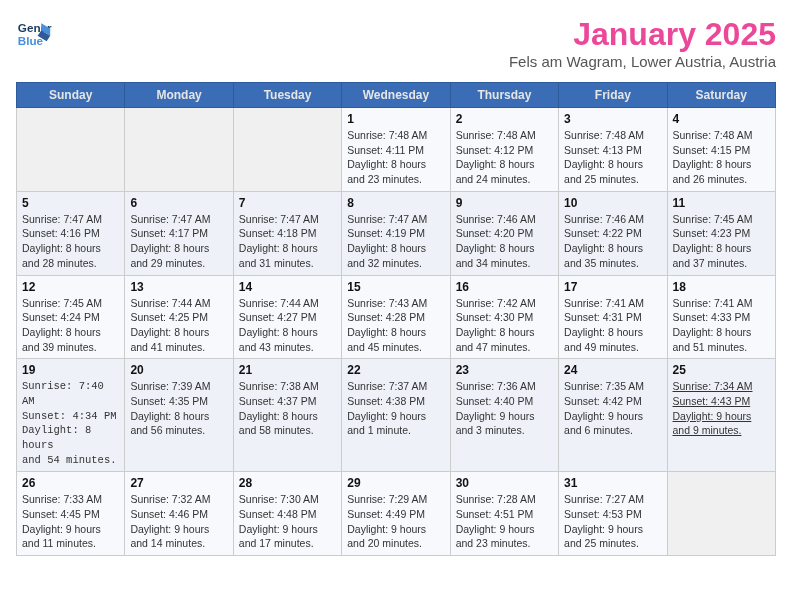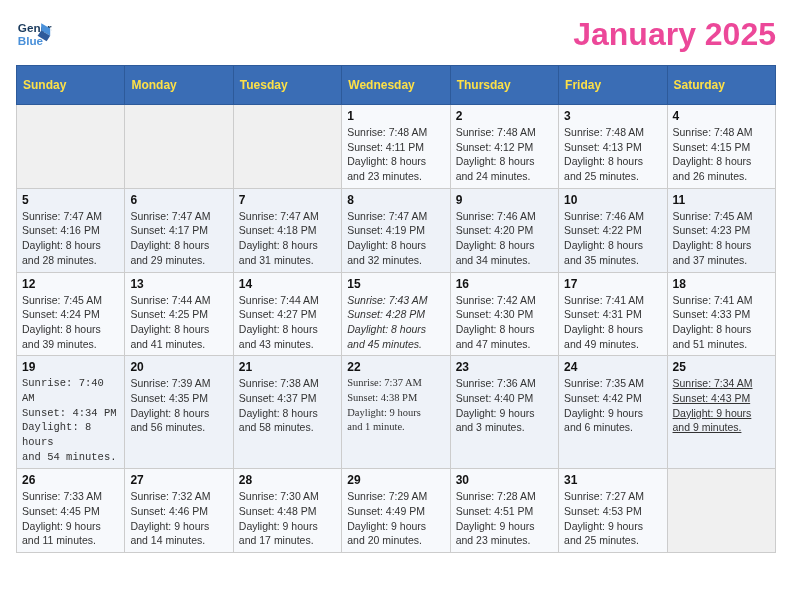--- a/index.html
+++ b/index.html
@@ -38,23 +38,23 @@
       font-weight: normal;
       color: #555;
     }
     .calendar {
       width: 100%;
       border-collapse: collapse;
       font-size: 11px;
     }
     .calendar thead tr th {
       background: #3a6db5;
-      color: #fde047;
-      text-align: left;
-      padding: 12px 6px;
+      color: #e5e5e5;
+      text-align: center;
+      padding: 5px 6px;
       font-size: 12px;
       font-weight: bold;
       border: 1px solid #2d5a9a;
     }
     .calendar tbody tr td {
       border: 1px solid #ccc;
       vertical-align: top;
       padding: 4px 5px;
       width: 108px;
       min-height: 80px;
@@ -88,20 +88,21 @@
   <div class="logo">
     <svg class="logo-icon" viewBox="0 0 40 40">
       <text x="2" y="18" font-size="13" font-weight="bold" fill="#1a3a5c">General</text>
       <text x="2" y="32" font-size="13" font-weight="bold" fill="#4a90d9">Blue</text>
       <polygon points="28,8 38,14 38,22 28,16" fill="#4a90d9"></polygon>
       <polygon points="28,16 38,22 34,28 24,22" fill="#2d5a9a"></polygon>
     </svg>
   </div>
   <div class="title-block">
     <h1>January 2025</h1>
+    <h2>Fels am Wagram, Lower Austria, Austria</h2>
   </div>
 </div>
 
 <table class="calendar">
   <thead>
     <tr>
     <th>Sunday</th>
         <th>Monday</th>
         <th>Tuesday</th>
         <th>Wednesday</th>
@@ -212,21 +213,21 @@
         </td>
         <td>
           <div class="day-num">14</div>
           <div class="day-info" style="white-space: pre-line;">Sunrise: 7:44 AM
 Sunset: 4:27 PM
 Daylight: 8 hours
 and 43 minutes.</div>
         </td>
         <td>
           <div class="day-num">15</div>
-          <div class="day-info" style="white-space: pre-line; font-style: italic;">Sunrise: 7:43 AM
+          <div class="day-info" style="white-space: pre-line;">Sunrise: 7:43 AM
 Sunset: 4:28 PM
 Daylight: 8 hours
 and 45 minutes.</div>
         </td>
         <td>
           <div class="day-num">16</div>
           <div class="day-info" style="white-space: pre-line;">Sunrise: 7:42 AM
 Sunset: 4:30 PM
 Daylight: 8 hours
 and 47 minutes.</div>
@@ -263,21 +264,21 @@
         </td>
         <td>
           <div class="day-num">21</div>
           <div class="day-info" style="white-space: pre-line;">Sunrise: 7:38 AM
 Sunset: 4:37 PM
 Daylight: 8 hours
 and 58 minutes.</div>
         </td>
         <td>
           <div class="day-num">22</div>
-          <div class="day-info" style="white-space: pre-line; font-family: Liberation Serif, serif;">Sunrise: 7:37 AM
+          <div class="day-info" style="white-space: pre-line;">Sunrise: 7:37 AM
 Sunset: 4:38 PM
 Daylight: 9 hours
 and 1 minute.</div>
         </td>
         <td>
           <div class="day-num">23</div>
           <div class="day-info" style="white-space: pre-line;">Sunrise: 7:36 AM
 Sunset: 4:40 PM
 Daylight: 9 hours
 and 3 minutes.</div>

